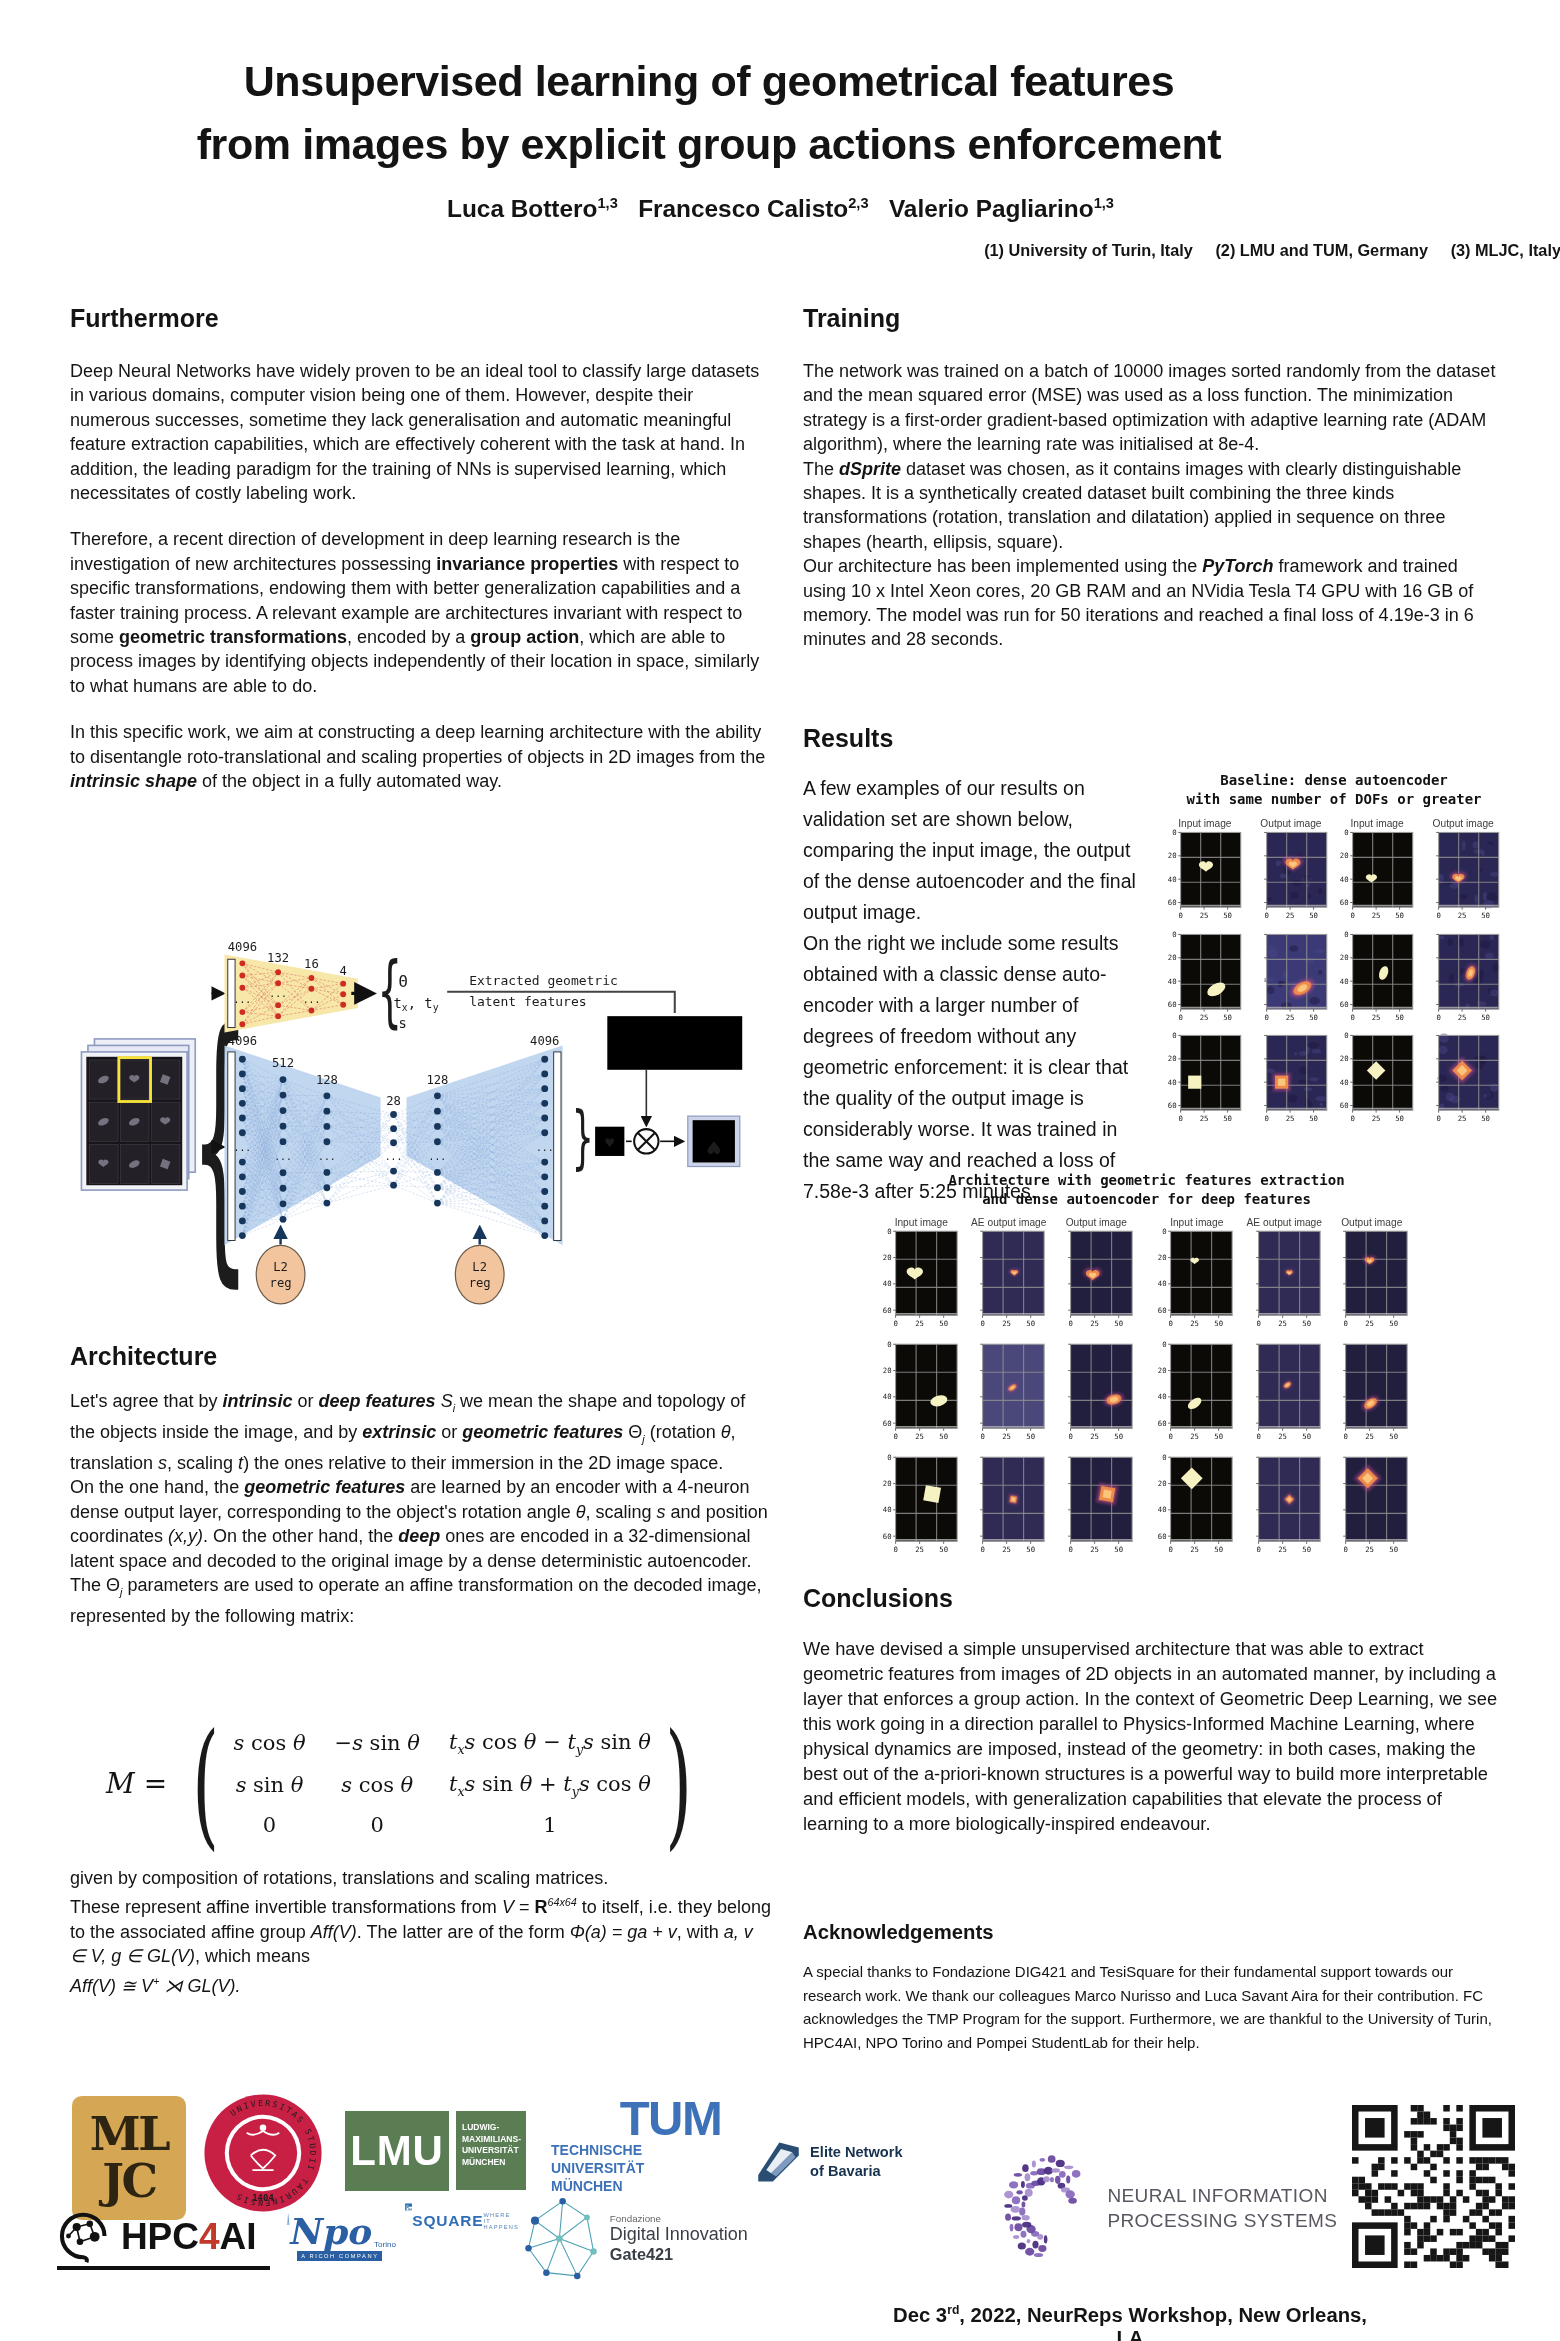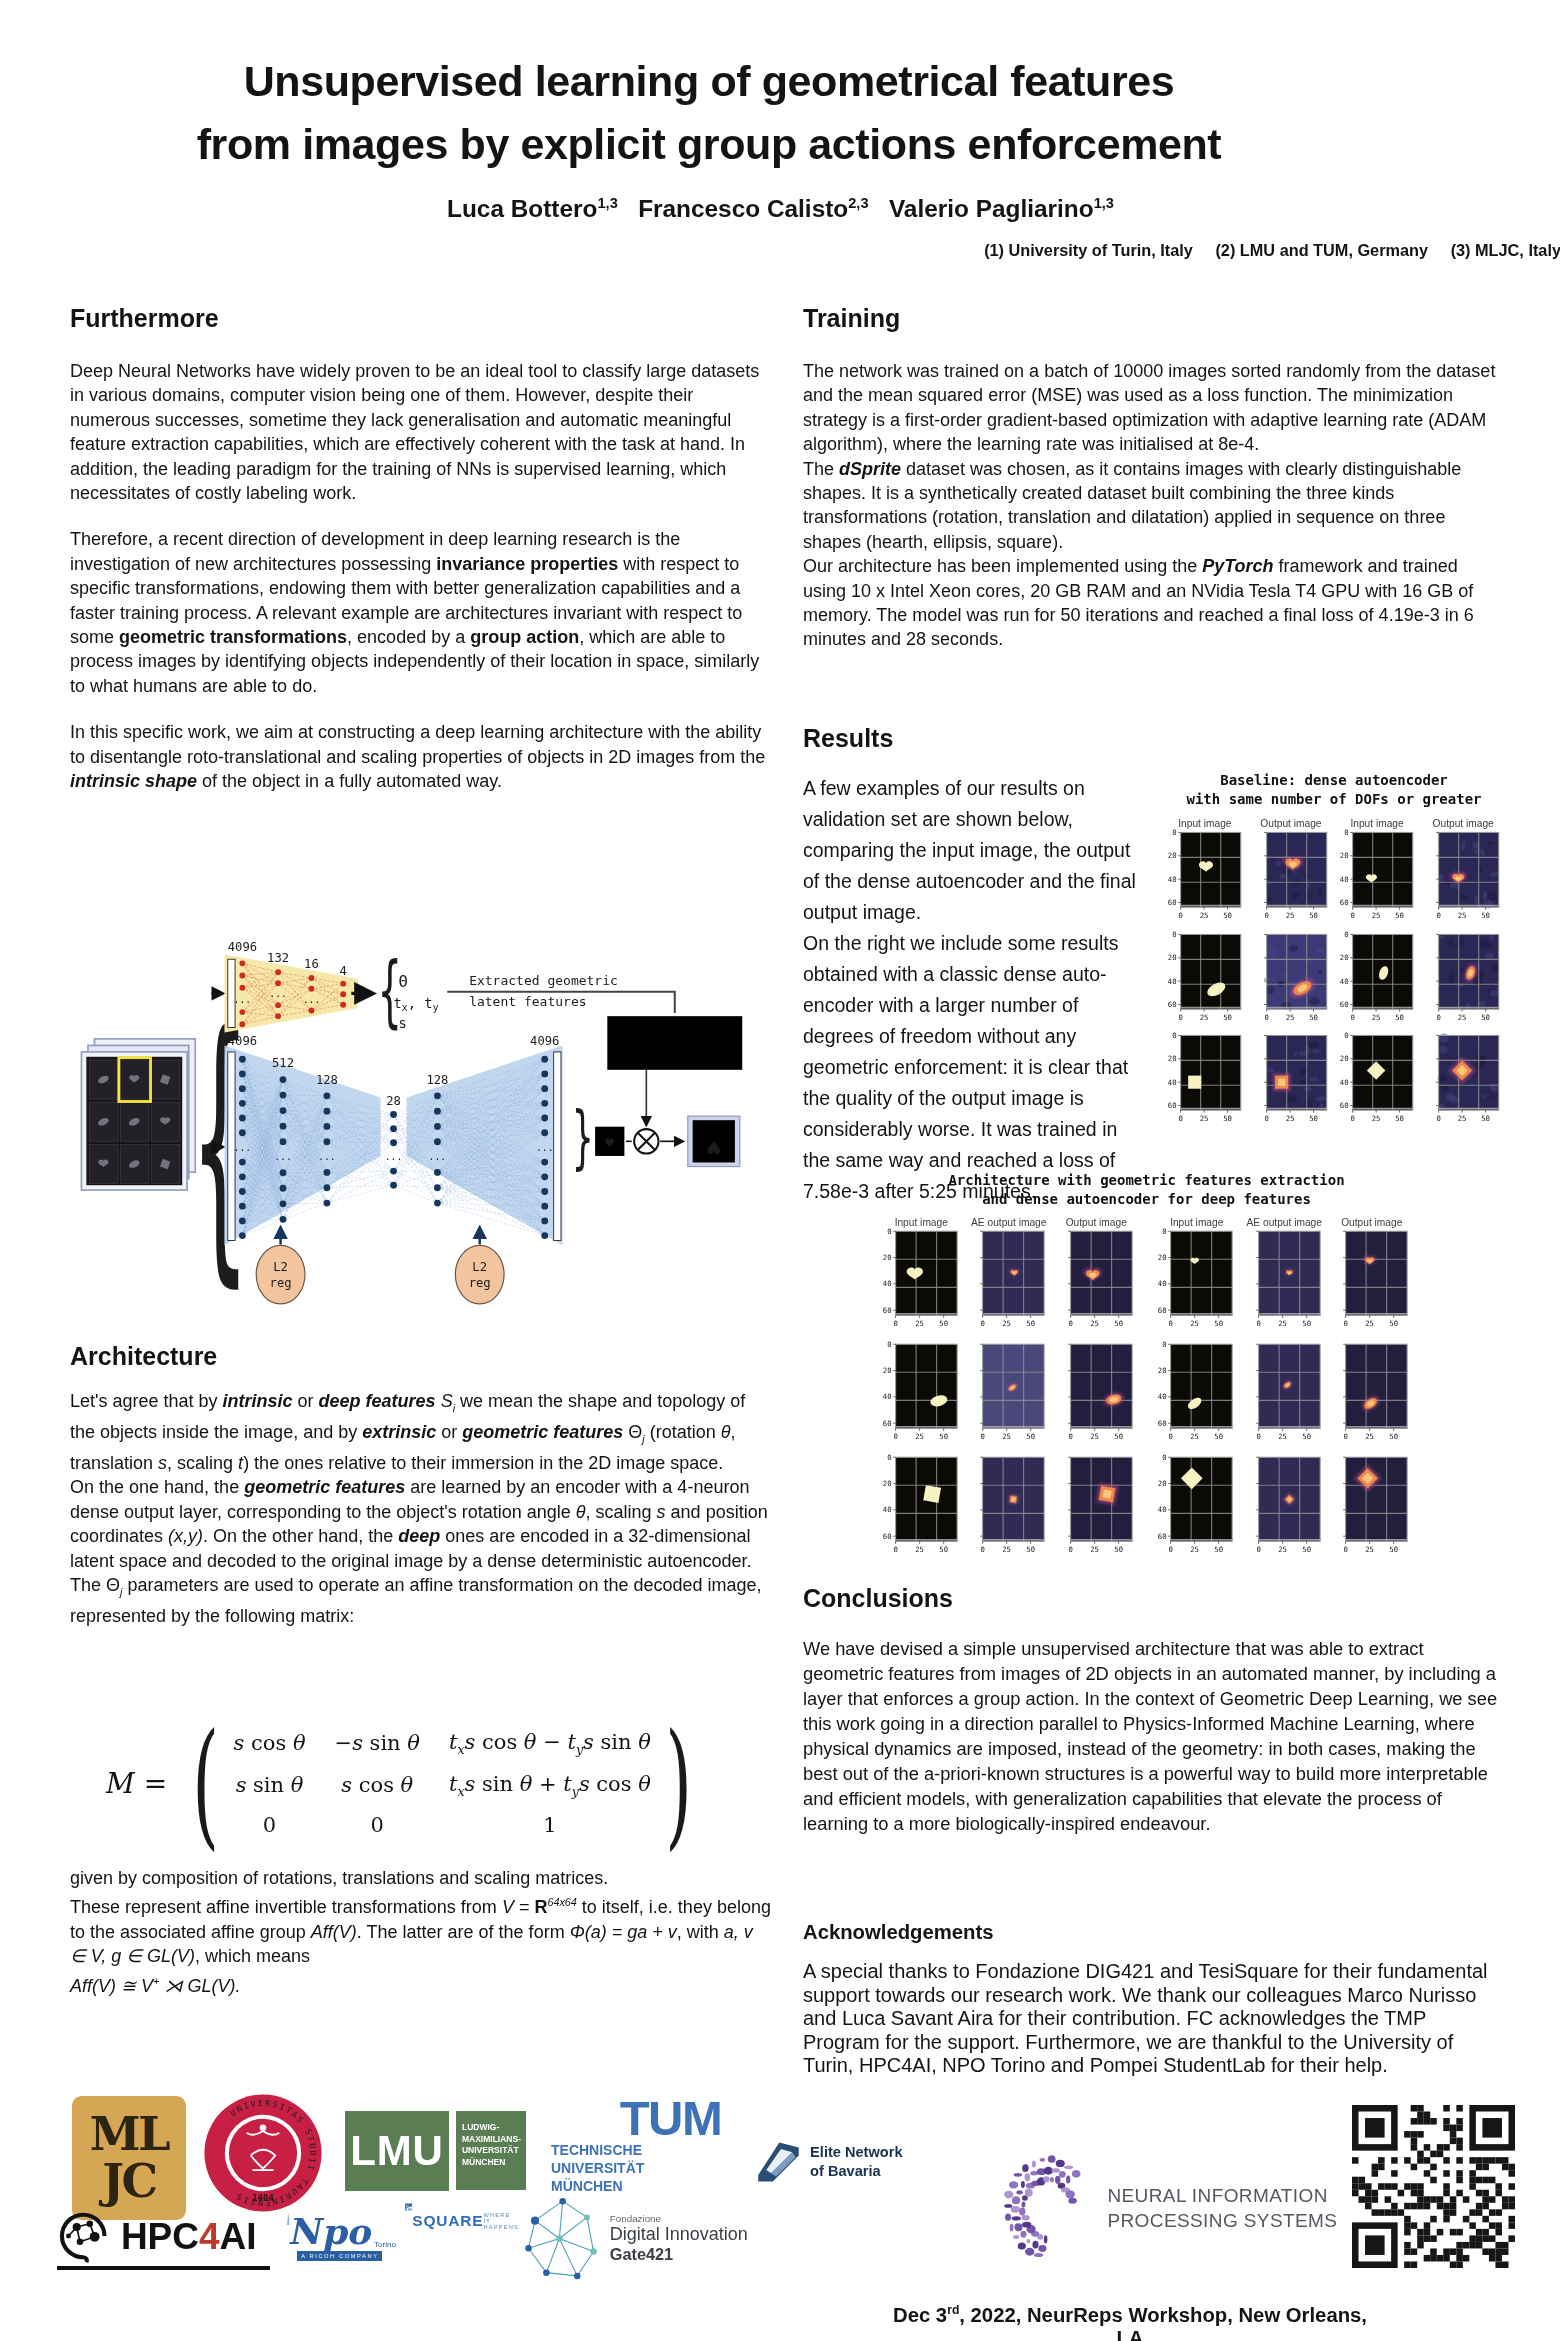--- a/index.html
+++ b/index.html
@@ -14,21 +14,21 @@
   .title-line{width:1418px;text-align:center;font-weight:bold;font-size:43px;letter-spacing:-0.4px;}
   .authors{width:1561px;text-align:center;font-size:24.4px;}
   .affil{width:1561px;text-align:center;font-size:16.3px;font-weight:bold;}
   .h1{font-size:25px;font-weight:bold;}
   .h2{font-size:20.3px;font-weight:bold;}
   .body{font-size:18px;line-height:24.4px;}
   .body p{margin:0;}
   .body p.gap{margin-top:22px;}
   .results-body{font-size:19.5px;line-height:31px;}
   .concl-body{font-size:18.3px;line-height:25px;}
-  .ack-body{font-size:20px;line-height:23.6px;}
+  .ack-body{font-size:15px;line-height:23.6px;}
   .figure{display:flex;flex-direction:column;align-items:center;}
   .fig-title{font-family:"DejaVu Sans Mono",monospace;font-weight:bold;font-size:14px;line-height:18.7px;color:#111;text-align:center;}
   .fig-grid-row{display:flex;align-items:flex-start;}
   .col-title{font-size:10.2px;color:#3c3c3c;text-align:center;font-family:"Liberation Sans",sans-serif;}
   .matrix-wrap{display:flex;align-items:center;justify-content:center;font-family:"DejaVu Serif",serif;}
   .m-prefix{font-size:28px;font-style:italic;margin-right:11.4px;font-family:"DejaVu Serif",serif;}
   .paren{font-family:"DejaVu Serif",serif;font-size:137px;font-weight:normal;line-height:150px;transform:scaleX(.5);color:#1a1a1a;}
   .mgrid{display:grid;grid-template-columns:auto auto auto;column-gap:29px;row-gap:14.6px;
          font-size:21px;text-align:center;align-items:center;margin:0 1.6px;}
   .mcell{white-space:nowrap;}

